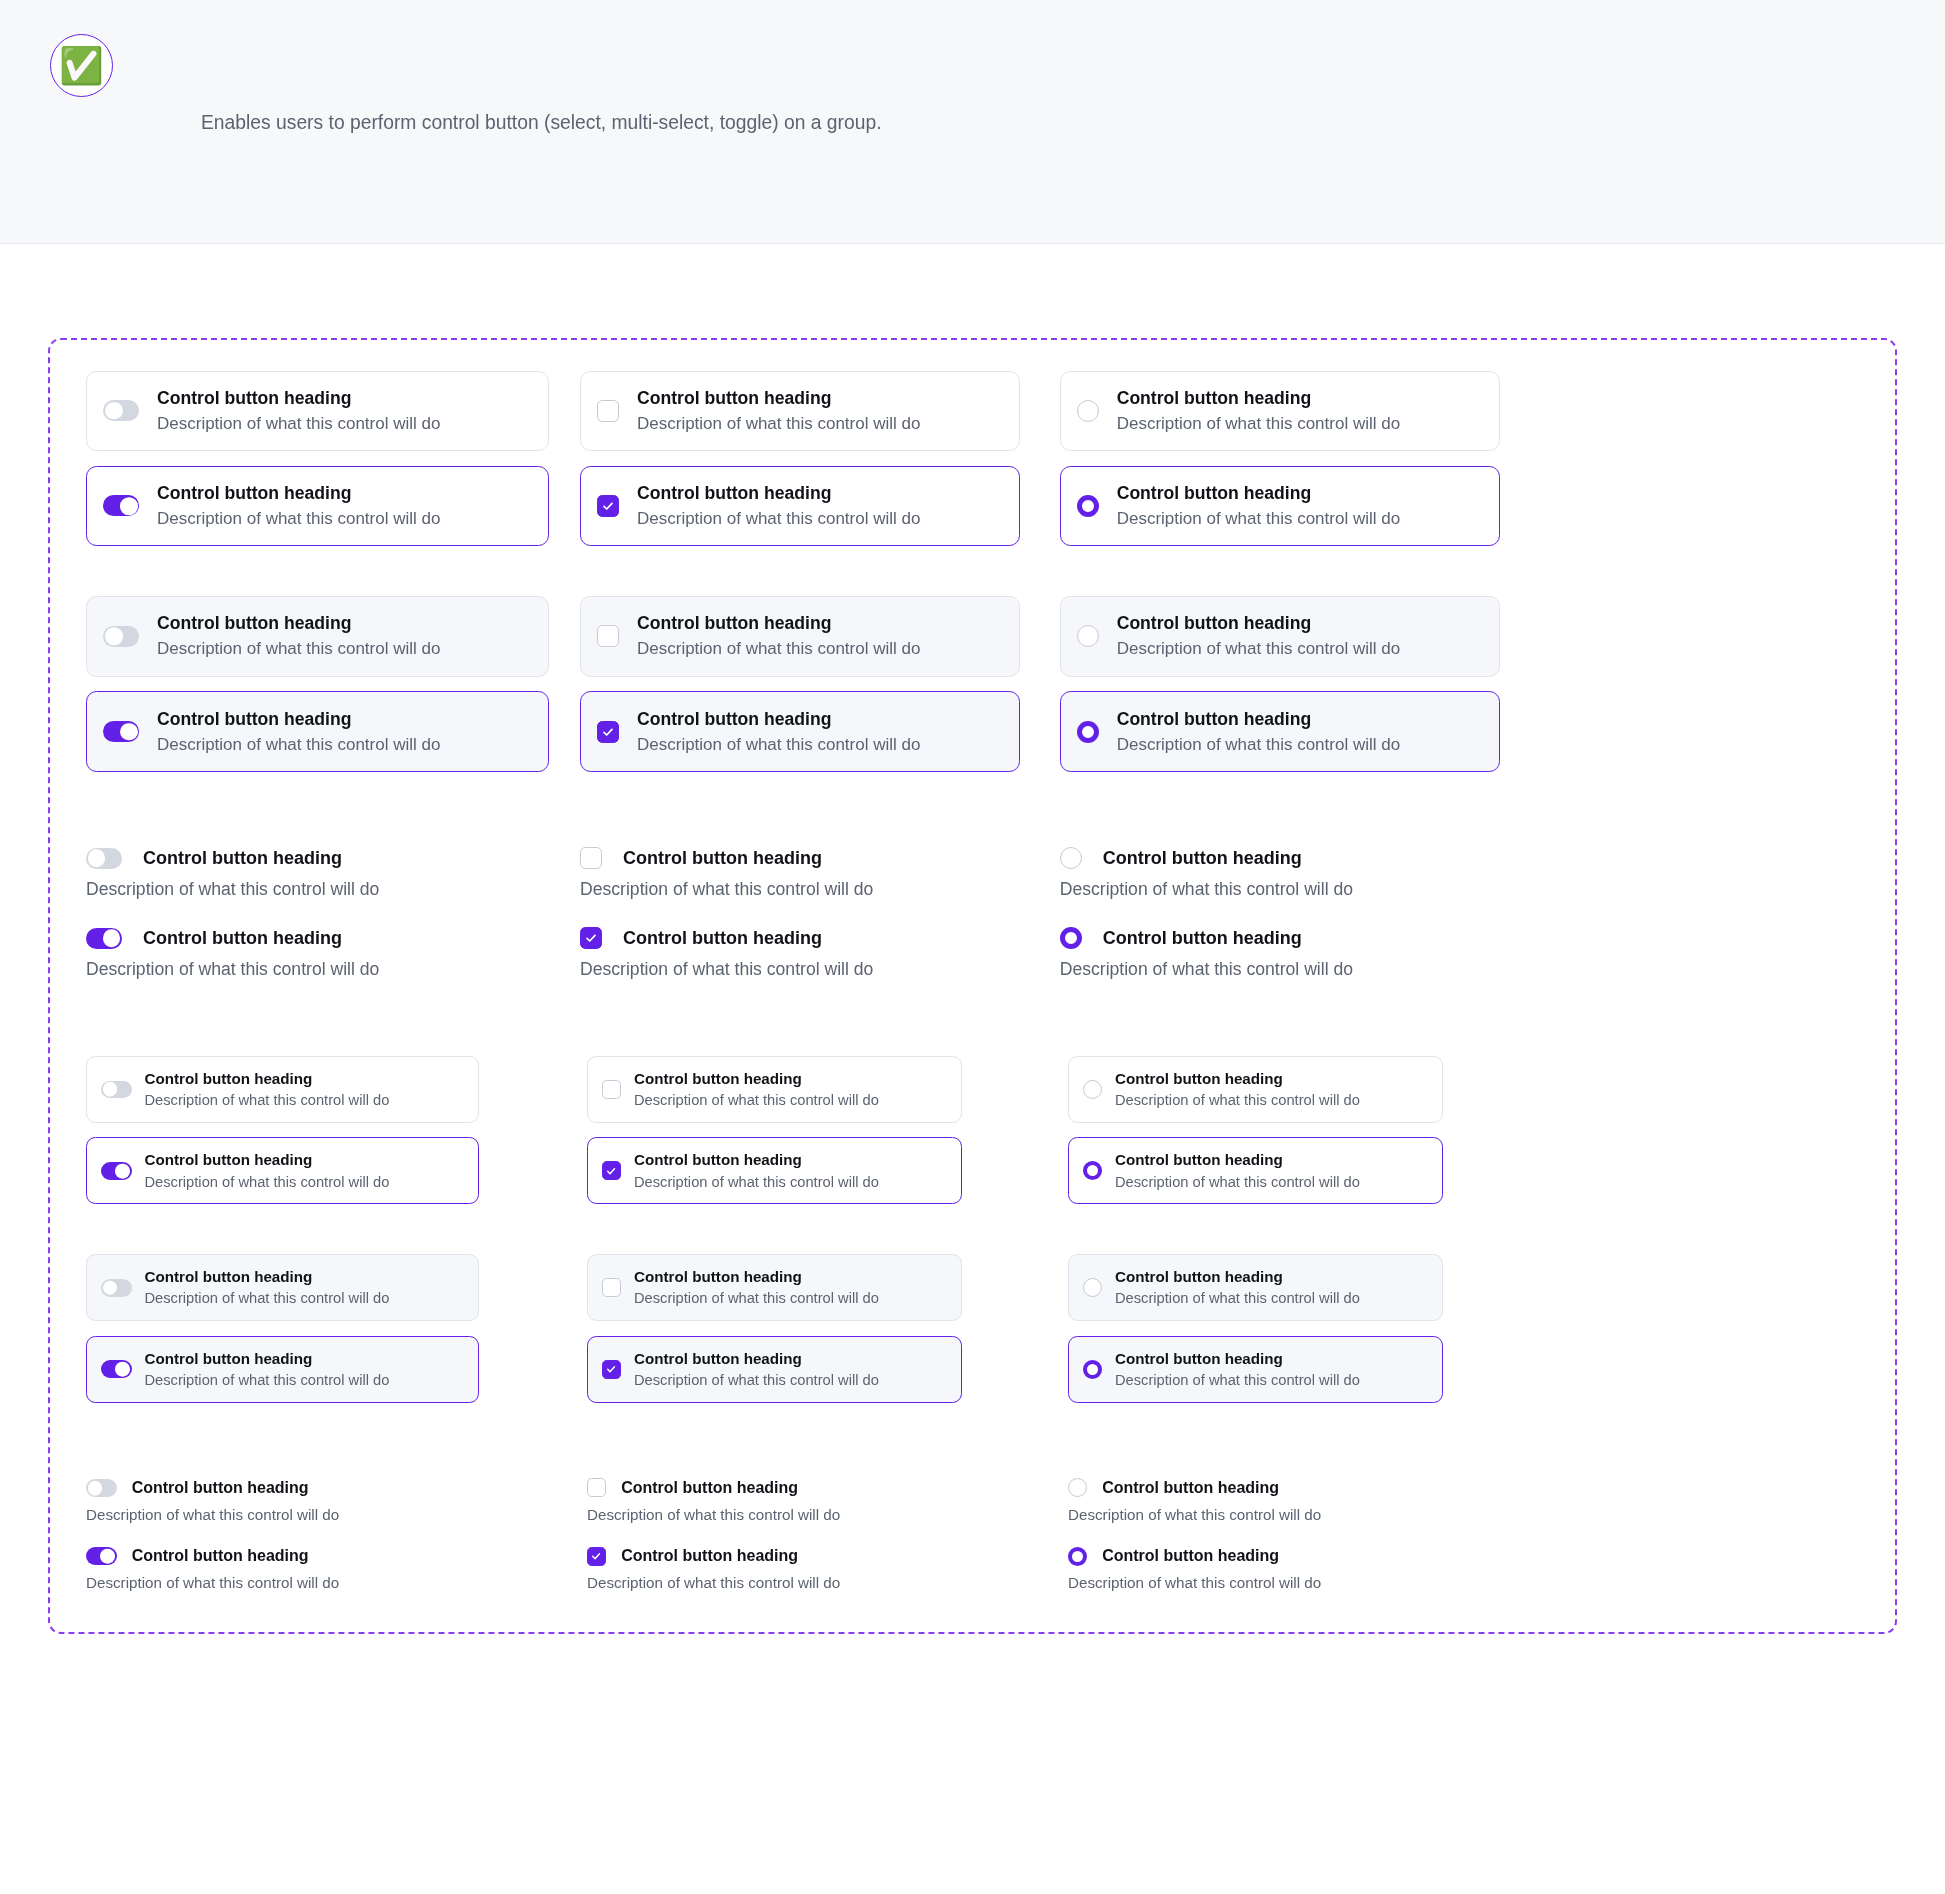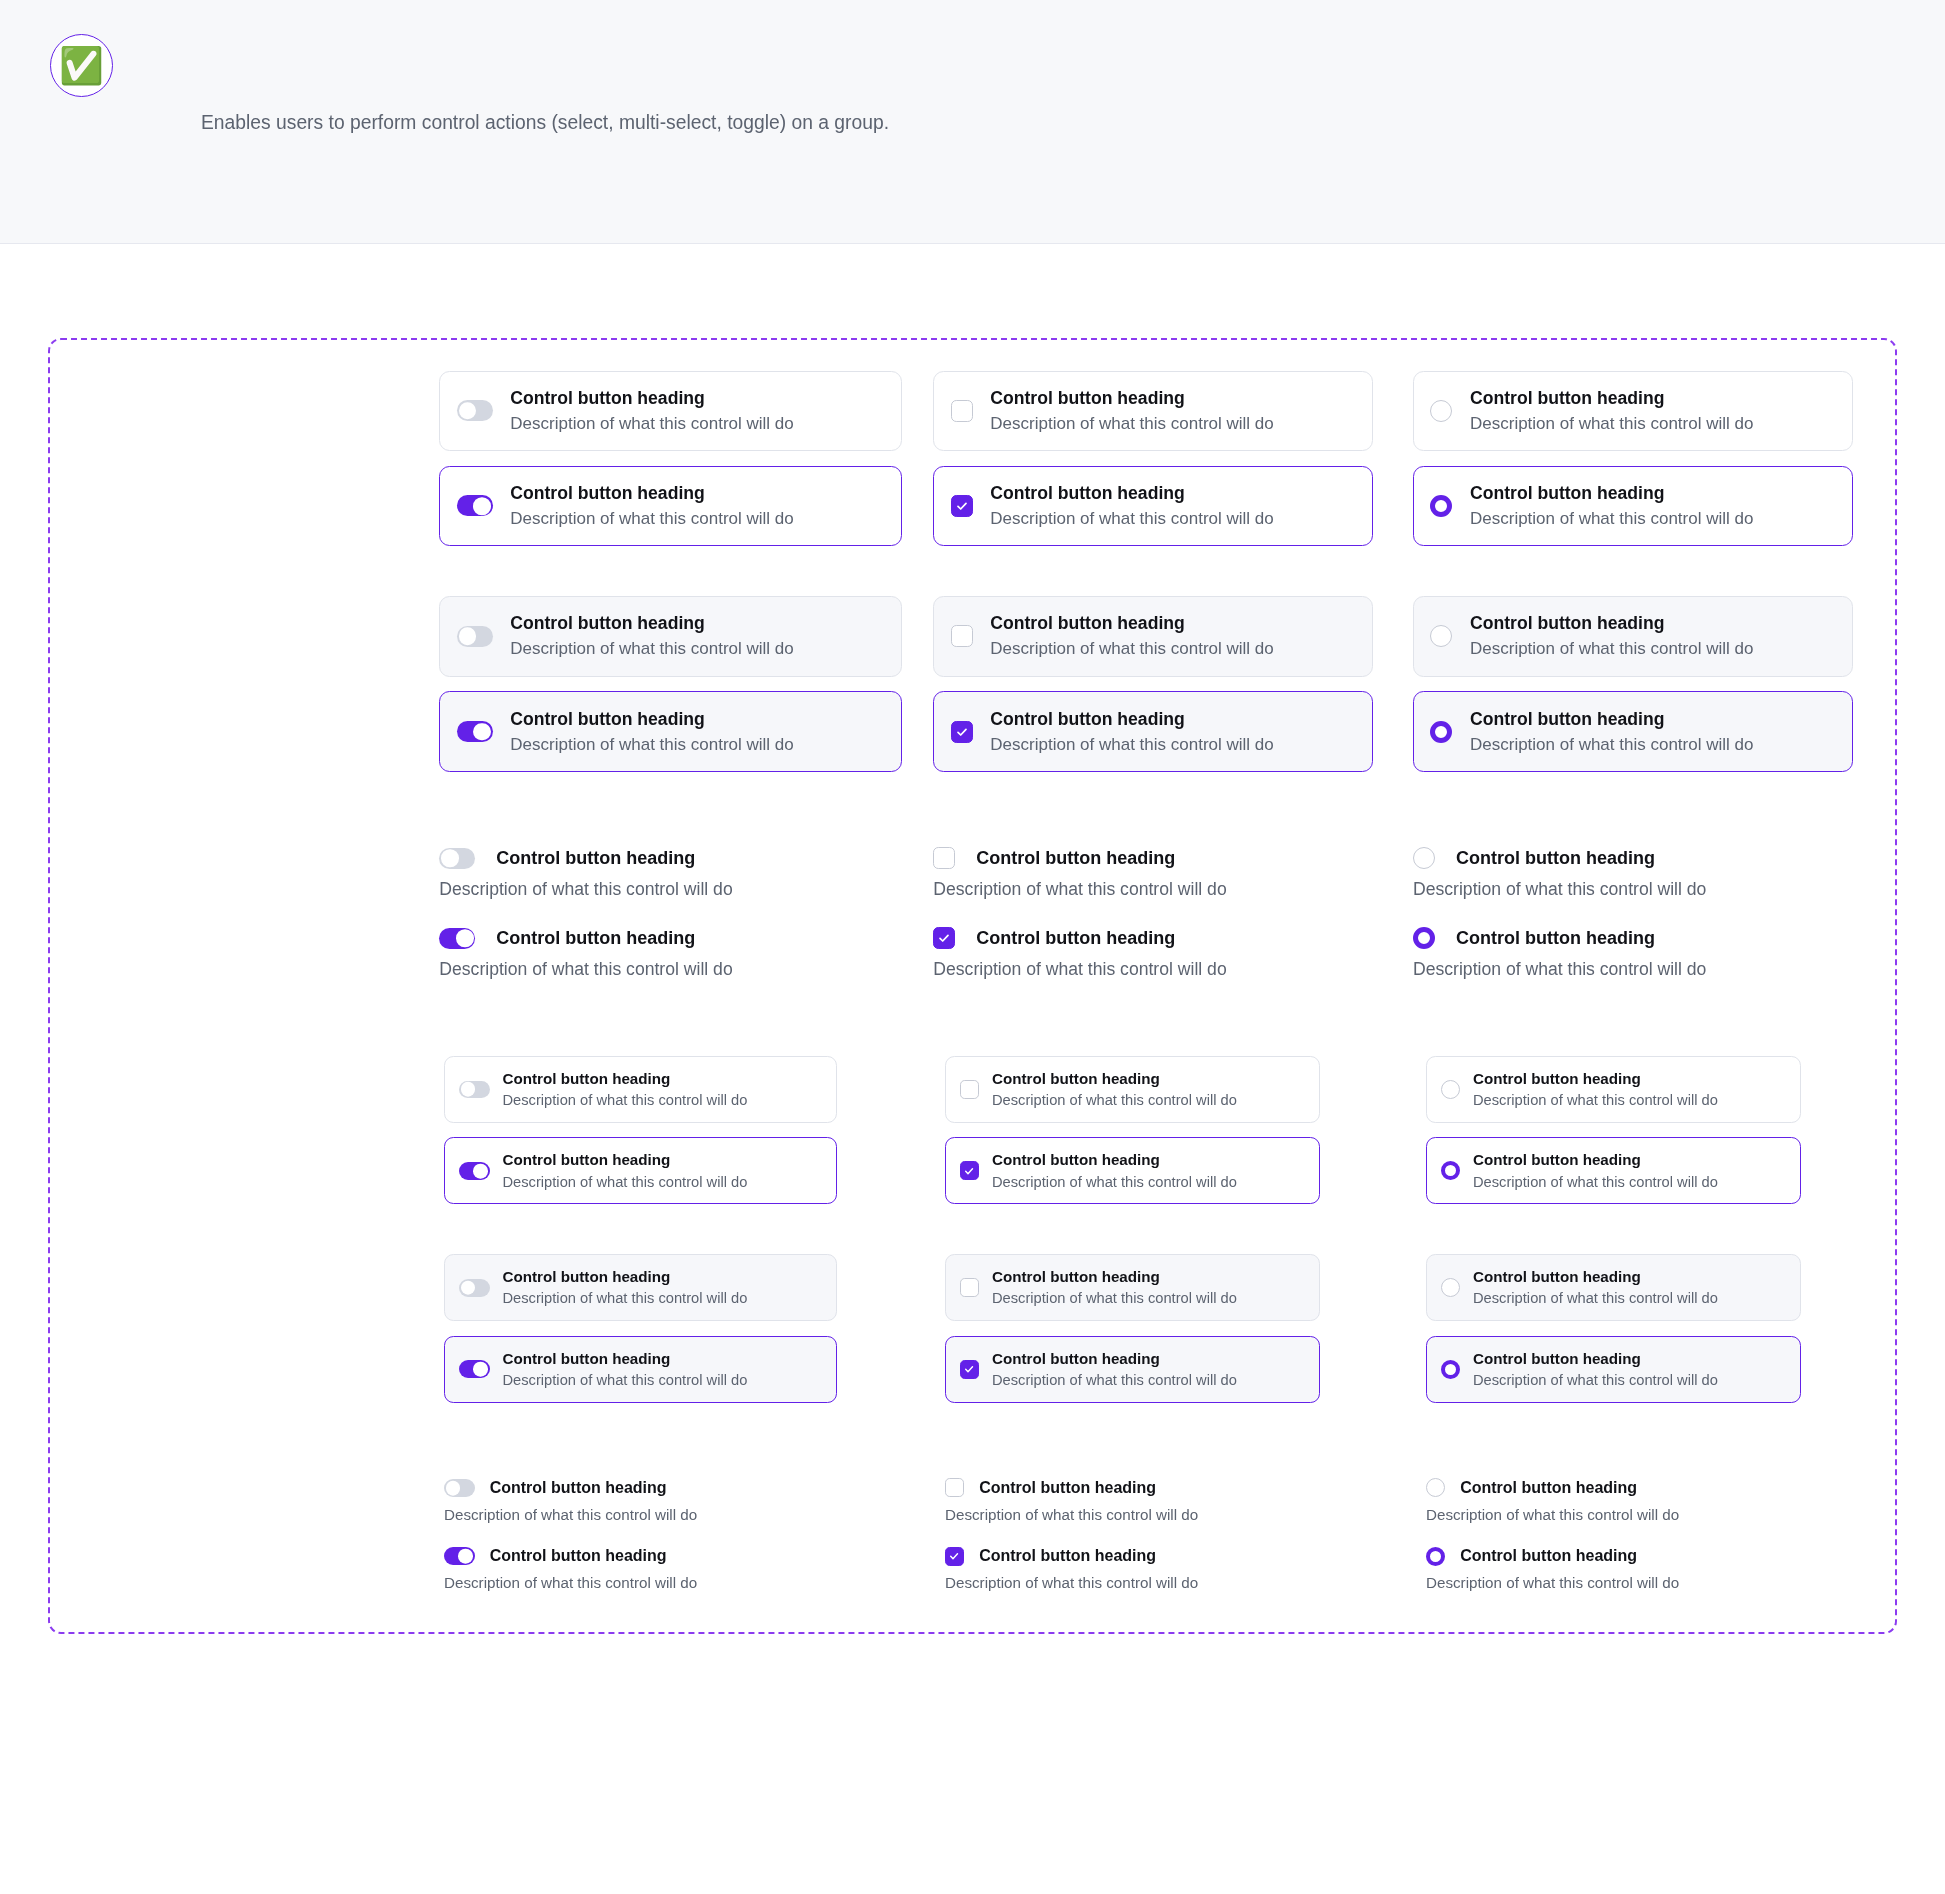--- a/index.html
+++ b/index.html
@@ -46,21 +46,20 @@
     width: 1849px;
     border: 2.3px dashed #8b3bf0;
     border-radius: 13px;
     padding: 30.5px 0 39px 0;
   }
 
   
   .group {
     display: flex;
     padding-left: 36px;
-    justify-content: flex-end;
   }
   .group.lg .col { width: 481px; margin-right: 13px; }
   .group.lg .col.c2 { width: 475px; margin-right: 4.7px; }
   .group.lg .col.c3 { width: 469px; }
   .group.sm .col { width: 501px; }
   .group.sm .col.c2 { width: 481px; }
   .group.sm .col.c3 { width: 469px; }
 
   .group-gap-lg { height: 50px; }
   .group-gap-xl { height: 75px; }
@@ -154,21 +153,21 @@
 </style>
 </head>
 <body>
 
 <header class="page-header">
   <div class="header-row">
     <div class="header-badge">
       <span>✅</span>
     </div>
   </div>
-  <p class="header-subtitle">Enables users to perform control actions (select, multi-select, toggle) on a group.</p>
+  <p class="header-subtitle">Enables users to perform control button (select, multi-select, toggle) on a group.</p>
 </header>
 
 <div class="canvas-wrap">
   <div class="dashed-canvas" id="canvas">
       <div class="group lg">
         <div class="col c1">
           <div class="row">
             <div class="card">
               <span class="toggle">
                 <span class="knob"></span>

